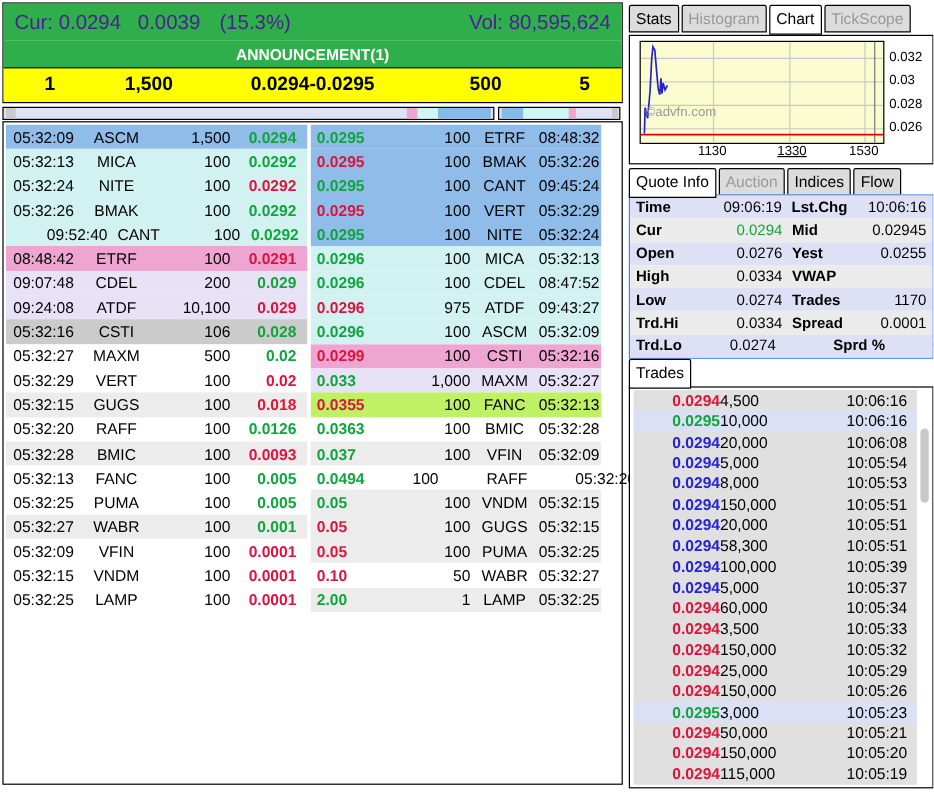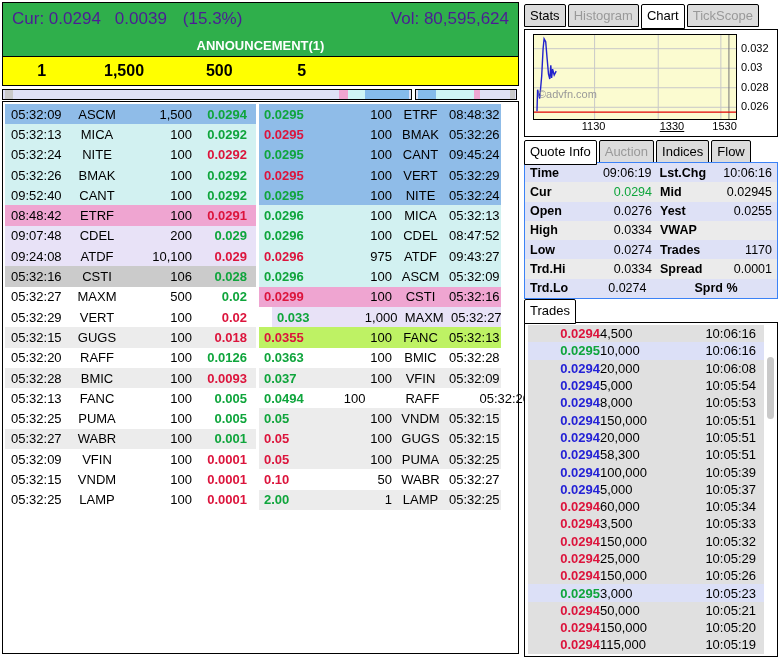--- a/index.html
+++ b/index.html
@@ -57,20 +57,21 @@
       <span>0.0039</span>
       <span class="sp2"></span>
       <span>(15.3%)</span>
       <span class="flex"></span>
       <span>Vol:</span>&nbsp;<span>80,595,624</span>
     </div>
     <div class="g2" id="g2" style="background: rgb(47, 175, 75);">ANNOUNCEMENT(1)</div>
     <div class="ybar" id="ybar" style="background: rgb(255, 255, 0);">
       <div class="yc1">1</div>
       <div class="yc2">1,500</div>
+      <div class="yc3">0.0294-0.0295</div>
       <div class="yc4">500</div>
       <div class="yc5">5</div>
     </div>
   </div>
 
   <div class="depth">
     <div class="dbar dbar1" id="dbar1" style="background: rgb(223, 225, 246);">
         <div class="dseg" style="left: 0.6%; width: 1.8%; background: rgb(201, 201, 201);"></div>
         <div class="dseg" style="left: 82.3%; width: 2.3%; background: rgb(239, 165, 209);"></div>
         <div class="dseg" style="left: 84.6%; width: 4.2%; background: rgb(207, 245, 245);"></div>
@@ -104,21 +105,21 @@
             <div class="bm">NITE</div>
             <div class="bs">100</div>
             <div class="bp pr">0.0292</div>
           </div>
           <div class="l2row" style="background: rgb(210, 241, 241);">
             <div class="bt">05:32:26</div>
             <div class="bm">BMAK</div>
             <div class="bs">100</div>
             <div class="bp pg">0.0292</div>
           </div>
-          <div class="l2row" style="background: rgb(210, 241, 241);">
+          <div class="l2row" style="background: rgb(210, 241, 241); padding-left: 28px;">
             <div class="bt">09:52:40</div>
             <div class="bm">CANT</div>
             <div class="bs">100</div>
             <div class="bp pg">0.0292</div>
           </div>
           <div class="l2row" style="background: rgb(239, 165, 209);">
             <div class="bt">08:48:42</div>
             <div class="bm">ETRF</div>
             <div class="bs">100</div>
             <div class="bp pr">0.0291</div>
@@ -262,21 +263,21 @@
             <div class="as">100</div>
             <div class="am">ASCM</div>
             <div class="at">05:32:09</div>
           </div>
           <div class="l2row" style="background: rgb(239, 165, 209);">
             <div class="ap pr">0.0299</div>
             <div class="as">100</div>
             <div class="am">CSTI</div>
             <div class="at">05:32:16</div>
           </div>
-          <div class="l2row" style="background: rgb(232, 226, 247); margin-left: 13px;">
+          <div class="l2row" style="background: rgb(232, 226, 247);">
             <div class="ap pg">0.033</div>
             <div class="as">1,000</div>
             <div class="am">MAXM</div>
             <div class="at">05:32:27</div>
           </div>
           <div class="l2row" style="background: #bef264;">
             <div class="ap pr">0.0355</div>
             <div class="as">100</div>
             <div class="am">FANC</div>
             <div class="at">05:32:13</div>
@@ -346,22 +347,22 @@
           <line x1="194.93" y1="0" x2="194.93" y2="84" stroke="#777" stroke-width="1"></line>
           <line x1="0" y1="77.16279069767442" x2="202" y2="77.16279069767442" stroke="#E00000" stroke-width="1.4"></line>
           <polyline points="3.0,76.2 3.6,54.7 5.7,63.5 7.7,41.0 9.1,13.7 10.1,3.9 11.7,6.8 13.1,23.4 14.5,39.1 15.8,44.0 16.8,30.3 17.6,43.0 18.6,34.2 20.2,40.0 22.2,36.1" fill="none" stroke="#2222CC" stroke-width="1.4"></polyline>
         </svg><div class="watermark">©advfn.com</div></div>
     <div id="chartlabels">
         <div class="ylab" style="top: 70.2791px;">0.026</div>
         <div class="ylab" style="top: 50.7442px;">0.028</div>
         <div class="ylab" style="top: 31.2093px;">0.03</div>
         <div class="ylab" style="top: 11.6744px;">0.032</div>
         <div class="xlab" style="left: 51.6px;">1130</div>
-        <div class="xlab" style="left: 130px; text-decoration: underline;">1330</div>
-        <div class="xlab" style="left: 177.85px; text-align: right;">1530</div>
+        <div class="xlab" style="left: 118px; text-decoration: underline;">1330</div>
+        <div class="xlab" style="left: 177.85px;">1530</div>
       </div>
   </div>
 
   <div class="tabsrow" style="top:140px;" id="tabs2"><span class="tab active">Quote Info</span><span class="tab disabled">Auction</span><span class="tab">Indices</span><span class="tab">Flow</span></div>
   <div class="qbox" id="qbox">
       <div class="qrow" style="background: rgb(222, 225, 246);">
         <div class="ql1">Time</div>
         <div class="qv1">09:06:19</div>
         <div class="ql2">Lst.Chg</div>
         <div class="qv2">10:06:16</div>

